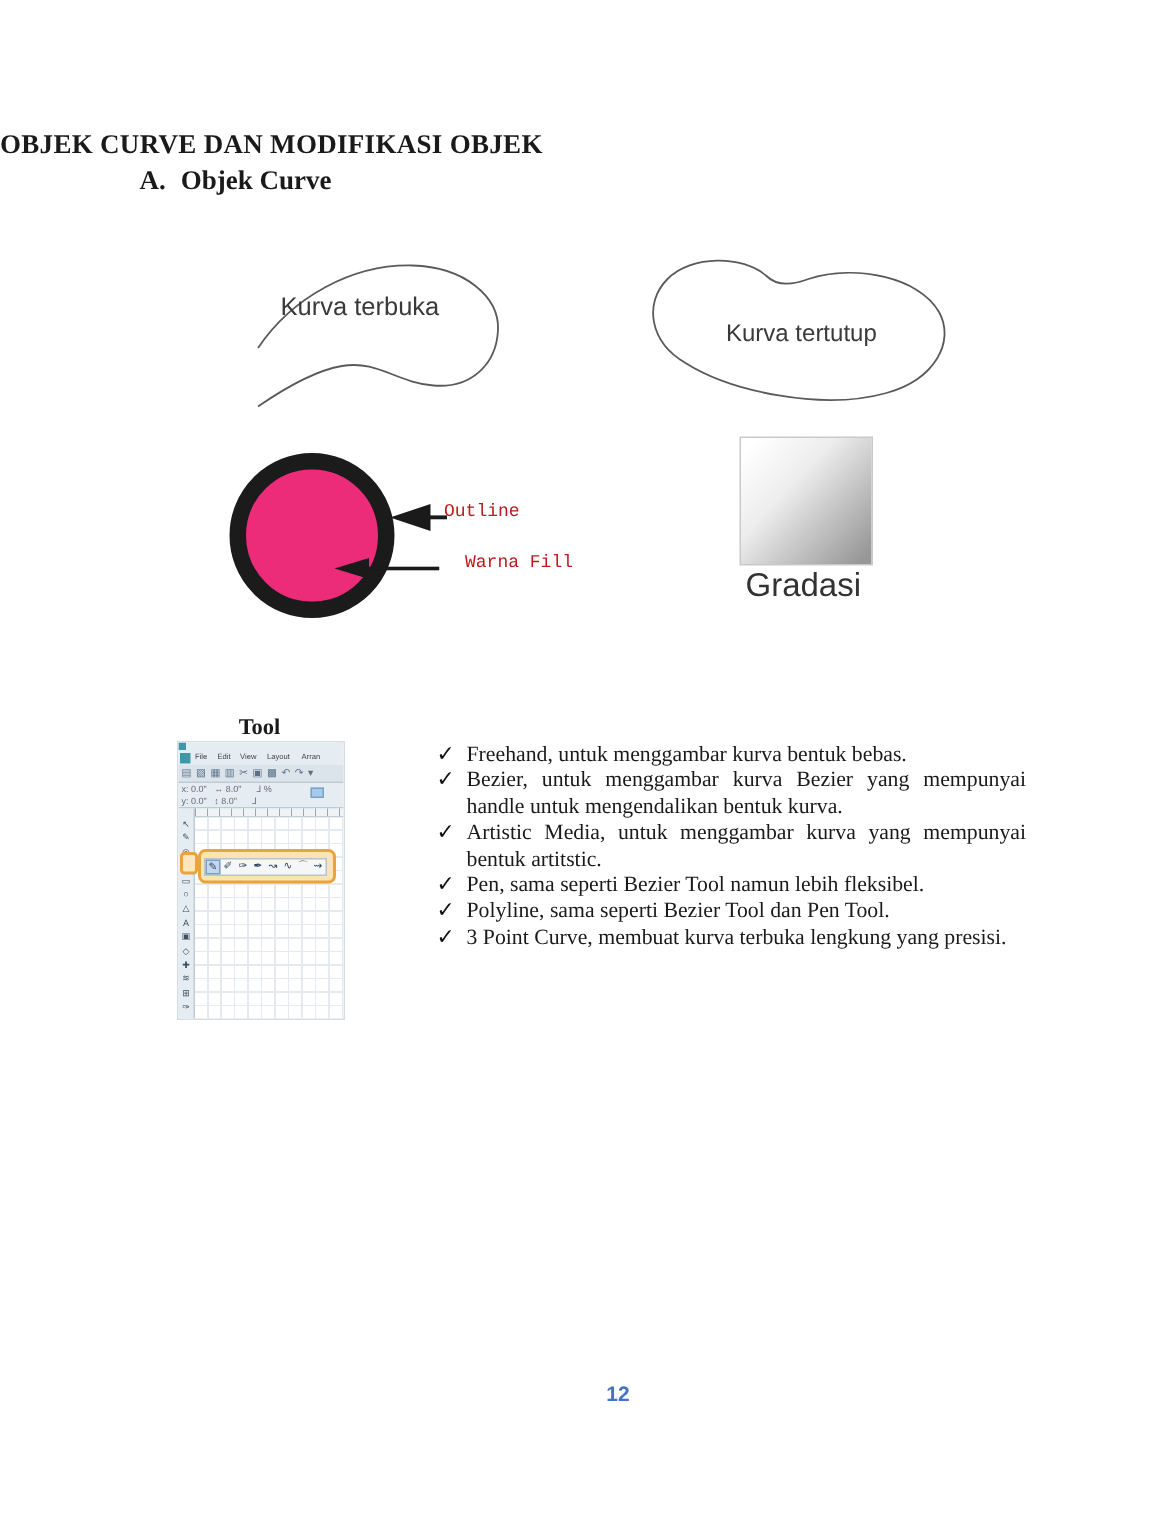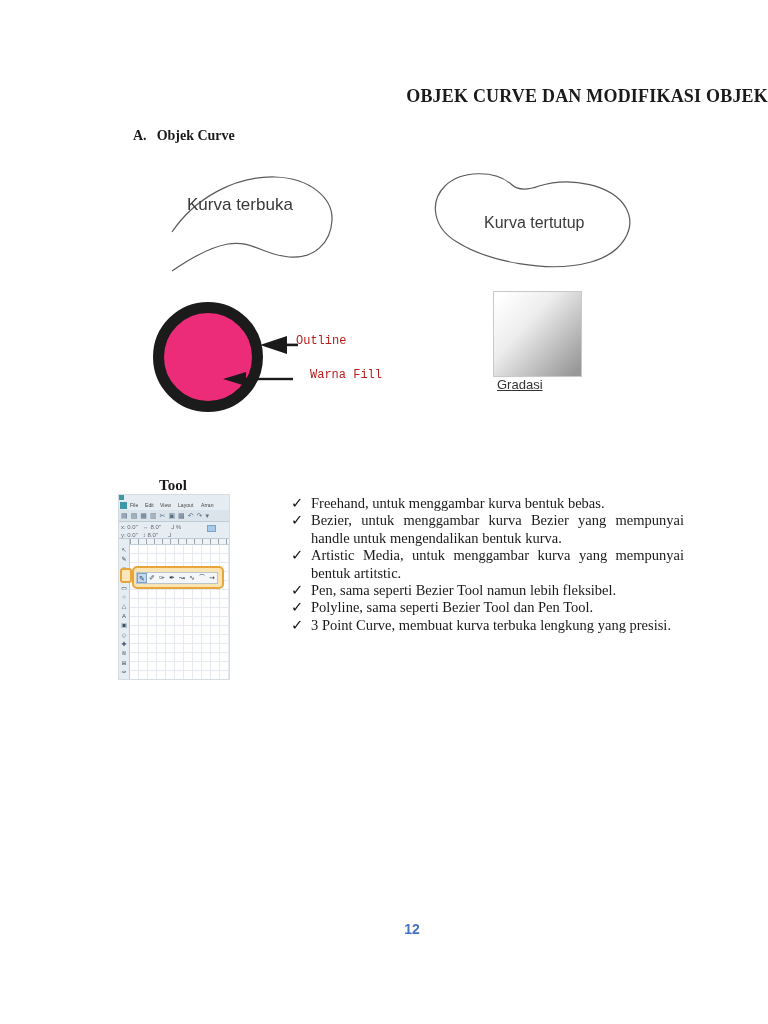--- a/index.html
+++ b/index.html
@@ -1,42 +1,42 @@
 <!DOCTYPE html>
 <html><head>
 <meta charset="utf-8">
 <style>
   html,body{margin:0;padding:0;background:#ffffff;}
   .page{position:relative;width:768px;height:1024px;background:#ffffff;overflow:hidden;
         font-family:"Liberation Serif", serif;color:#1a1a1a;}
 
-  .doc-title{position:absolute;left:0;top:86px;width:768px;text-align:right;
+  .doc-title{position:absolute;left:0;top:86px;width:768px;text-align:left;
              font-size:18px;font-weight:bold;letter-spacing:.2px;}
-  .section-head{position:absolute;left:93px;top:128px;font-size:14px;font-weight:bold;margin-left:40px;}
+  .section-head{position:absolute;left:93px;top:110px;font-size:18px;font-weight:bold;}
   .section-head .marker{margin-right:10px;}
   .intro{position:absolute;left:160px;top:145px;font-size:15px;}
 
   
   .curve-svg{position:absolute;}
   .curve-label{position:absolute;font-family:"Liberation Sans", sans-serif;color:#3a3a3a;}
   .lbl-open{left:187px;top:195px;font-size:17px;}
   .lbl-closed{left:484px;top:214px;font-size:16px;}
 
   .outline-circle{position:absolute;left:153px;top:302px;width:88px;height:88px;
                   background:#EC2C78;border:11px solid #1B1B1B;border-radius:50%;}
   .arrow-svg{position:absolute;}
   .callout{position:absolute;font-family:Liberation Mono, monospace;font-size:12px;color:#b91c1c;}
   .lbl-outline{left:296px;top:334px;}
   .lbl-fill{left:310px;top:368px;}
 
   .gradient-box{position:absolute;left:493px;top:291px;width:87px;height:84px;
                 border:1px solid #c9c9c9;
                 background:linear-gradient(133deg,#ffffff 6%,#ededed 38%,#979797 95%);}
   .lbl-gradasi{position:absolute;left:497px;top:377px;font-family:"Liberation Sans", sans-serif;
-               font-size:13px;color:#333;text-decoration:underline;}
+               font-size:22px;color:#333;}
 
   .tools-intro{position:absolute;left:143px;top:442px;font-size:15px;}
   .col-header{position:absolute;top:477px;font-size:15px;font-weight:bold;text-align:center;}
   .hdr-tool{left:118px;width:110px;}
   .hdr-fungsi{left:293px;width:391px;}
 
   
   .fn-list{position:absolute;left:291px;top:495px;width:393px;list-style:none;margin:0;padding:0;}
   .fn-list li{display:flex;font-size:14.5px;line-height:17.4px;}
   .fn-list .check{flex:0 0 20px;color:#111;}

